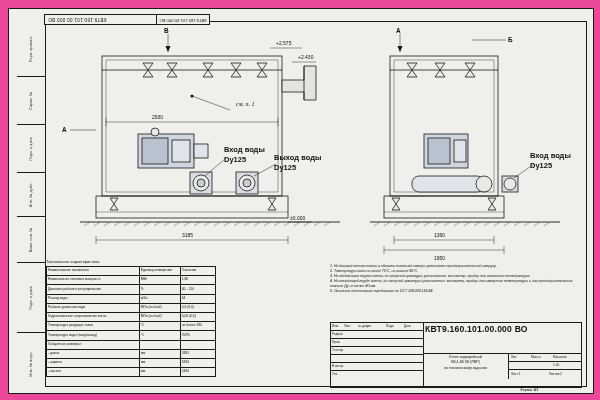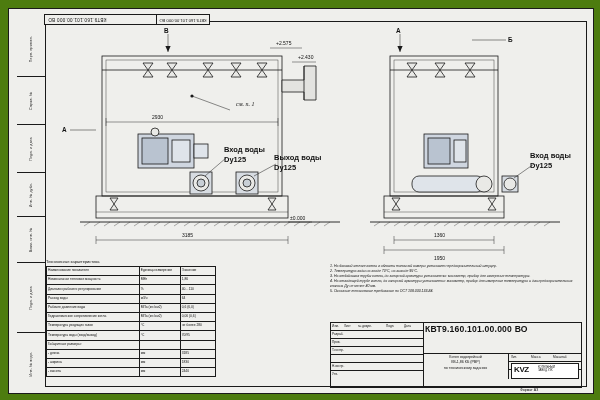--- a/index.html
+++ b/index.html
@@ -1,17 +1,17 @@
 <!DOCTYPE html>
 <html><head>
 <meta charset="utf-8">
 <style>
   html,body{margin:0;padding:0;background:#cfcfcf;}
   body{width:600px;height:400px;overflow:hidden;font-family:"Liberation Sans",sans-serif;}
-  #sheet{position:relative;width:600px;height:400px;background:#4d7c0f;text-decoration:underline;}
+  #sheet{position:relative;width:600px;height:400px;background:#ec4899;text-decoration:underline;}
   .frame{position:absolute;left:8px;top:8px;width:584px;height:384px;border:1.4px solid #1a1a1a;background:#efefec;}
   .inner{position:absolute;left:36px;top:12px;right:6px;bottom:6px;border:1px solid #1a1a1a;}
   
   .lcol{position:absolute;left:8px;top:12px;width:28px;bottom:6px;border-right:1px solid #1a1a1a;}
   .lcell{position:absolute;left:0;width:28px;border-bottom:1px solid #1a1a1a;box-sizing:border-box;}
   .vtext{position:absolute;left:50%;top:50%;transform:translate(-50%,-50%) rotate(-90deg);white-space:nowrap;font-size:3.6px;color:#111;letter-spacing:.2px;}
   
   .topbox{position:absolute;left:44px;top:14px;width:112px;height:9px;border:1px solid #1a1a1a;background:#efefec;}
   .topbox span{position:absolute;left:3px;top:1.6px;font-size:4.6px;color:#111;letter-spacing:.3px;}
   .topbox2{position:absolute;left:156px;top:14px;width:52px;height:9px;border:1px solid #1a1a1a;background:#efefec;}
@@ -402,21 +402,16 @@
         <span style="left:44px;">Масштаб</span>
       </div>
       <div class="st-rtrow" style="top:8.6px;">
         <span style="left:44px;">1:20</span>
       </div>
       <div class="st-rtrow" style="top:17.2px;border-bottom:none;">
         <span style="left:2px;">Лист 1</span>
         <span style="left:40px;">Листов 2</span>
       </div>
     </div>
-    <div class="logo">
-      <div class="k">KVZ</div>
-      <div class="sub" style="white-space:pre-line;">КОТЕЛЬНЫЙ
-ЗАВОД  УЗК</div>
-    </div>
   </div>
 
   <div class="fmt">Формат  А3</div>
 </div>
 
 </body></html>

